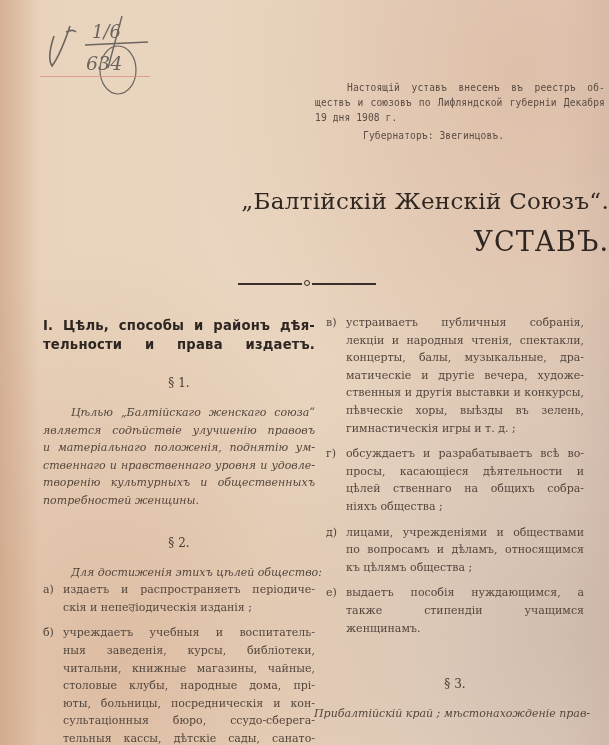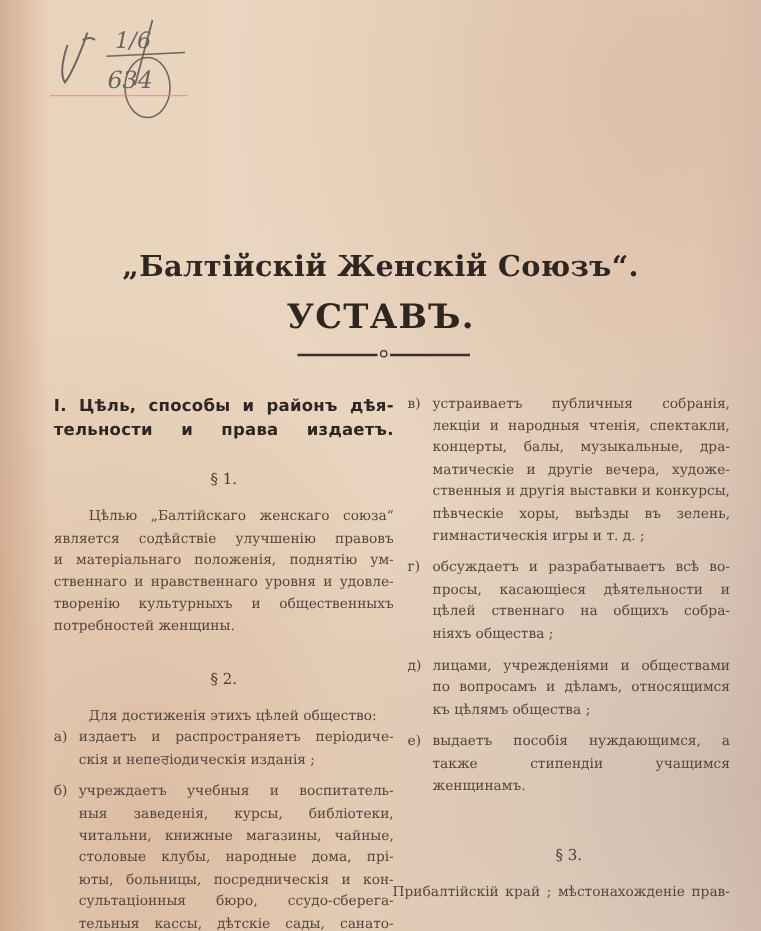--- a/index.html
+++ b/index.html
@@ -29,23 +29,23 @@
       background: #d88f87; opacity: 0.8;
     }
     .registry {
       position: absolute; left: 315px; top: 80px; width: 290px;
       font-family: "DejaVu Sans Mono", "Liberation Mono", monospace;
       font-size: 9.6px; line-height: 15px; color: #5a4c44; letter-spacing: 0.1px;
     }
     .registry .l1 { padding-left: 32px; }
     .registry .gov { padding-left: 48px; margin-top: 3px; }
     .title {
-      position: absolute; left: 0; width: 609px; text-align: center;
+      position: absolute; left: 0; width: 609px; text-align: right;
       font-family: "DejaVu Serif", "Liberation Serif", serif;
-      font-weight: bold; color: #2f2622; margin-top: 12px;
+      font-weight: normal; color: #2f2622;
     }
     .title.t1 { top: 188px; font-size: 23px; letter-spacing: 0.3px; }
     .title.t2 { top: 226px; font-size: 27px; letter-spacing: 1px; }
     .ornament {
       position: absolute; left: 238px; top: 280px; width: 138px; height: 8px;
     }
     .ornament .bar { position: absolute; top: 3px; height: 2px; background: #3a2f2a; width: 64px; }
     .ornament .bar.l { left: 0; } .ornament .bar.r { right: 0; }
     .ornament .dot {
       position: absolute; left: 66px; top: 0; width: 4px; height: 4px;
@@ -58,39 +58,45 @@
       font-weight: bold; font-size: 13.2px; line-height: 19px; color: #2e2622;
       letter-spacing: 0.2px;
     }
     .para-mark { text-align: center; font-size: 12px; margin: 18px 0 14px; color: #4a3e36; }
     .txt { font-size: 11px; line-height: 17.6px; text-align: justify; color: #54463d; }
     .txt .indent { padding-left: 28px; }
     .item { display: flex; font-size: 11px; line-height: 17.6px; color: #54463d; }
     .item .lbl { width: 20px; flex: none; }
     .item .body { flex: 1; text-align: justify; }
     .item.gap { margin-top: 8px; }
-    .txt .line { display: block; white-space: nowrap; }
+    .txt .line { display: block; white-space: nowrap; font-style: italic; }
     .justify { text-align-last: justify; }
   </style>
 </head>
 <body>
 
 <div class="page">
   <div class="left-edge"></div>
 
   <svg class="pencil-mark" viewBox="0 0 120 95">
     <path d="M14 28 C 10 40, 8 52, 12 58 C 18 50, 26 30, 30 18 M 26 24 C 30 22, 34 22, 36 24" stroke="#6b6560" stroke-width="1.6" fill="none"></path>
     <path d="M82 8 L 68 60" stroke="#6b6560" stroke-width="1.4" fill="none"></path>
     <line x1="45" y1="37" x2="108" y2="34" stroke="#6b6560" stroke-width="1.4"></line>
     <text x="52" y="30" font-family="DejaVu Serif, serif" font-size="18" fill="#6b6560" font-style="italic">1/6</text>
     <text x="46" y="62" font-family="DejaVu Serif, serif" font-size="19" fill="#6b6560" font-style="italic">634</text>
     <ellipse cx="78" cy="62" rx="18" ry="24" stroke="#6b6560" stroke-width="1.2" fill="none"></ellipse>
   </svg>
   <div class="red-line"></div>
 
+  <div class="registry">
+    <div class="l1 justify">Настоящій уставъ внесенъ въ реестръ об-</div>
+    <div class="justify">ществъ и союзовъ по Лифляндской губерніи Декабря</div>
+    <div>19 дня 1908 г.</div>
+    <div class="gov">Губернаторъ: Звегинцовъ.</div>
+  </div>
 
   <div class="title t1">„Балтійскій Женскій Союзъ“.</div>
   <div class="title t2">УСТАВЪ.</div>
 
   <div class="ornament">
     <div class="bar l"></div>
       <div class="dot"></div>
       <div class="bar r"></div>
   </div>
 

